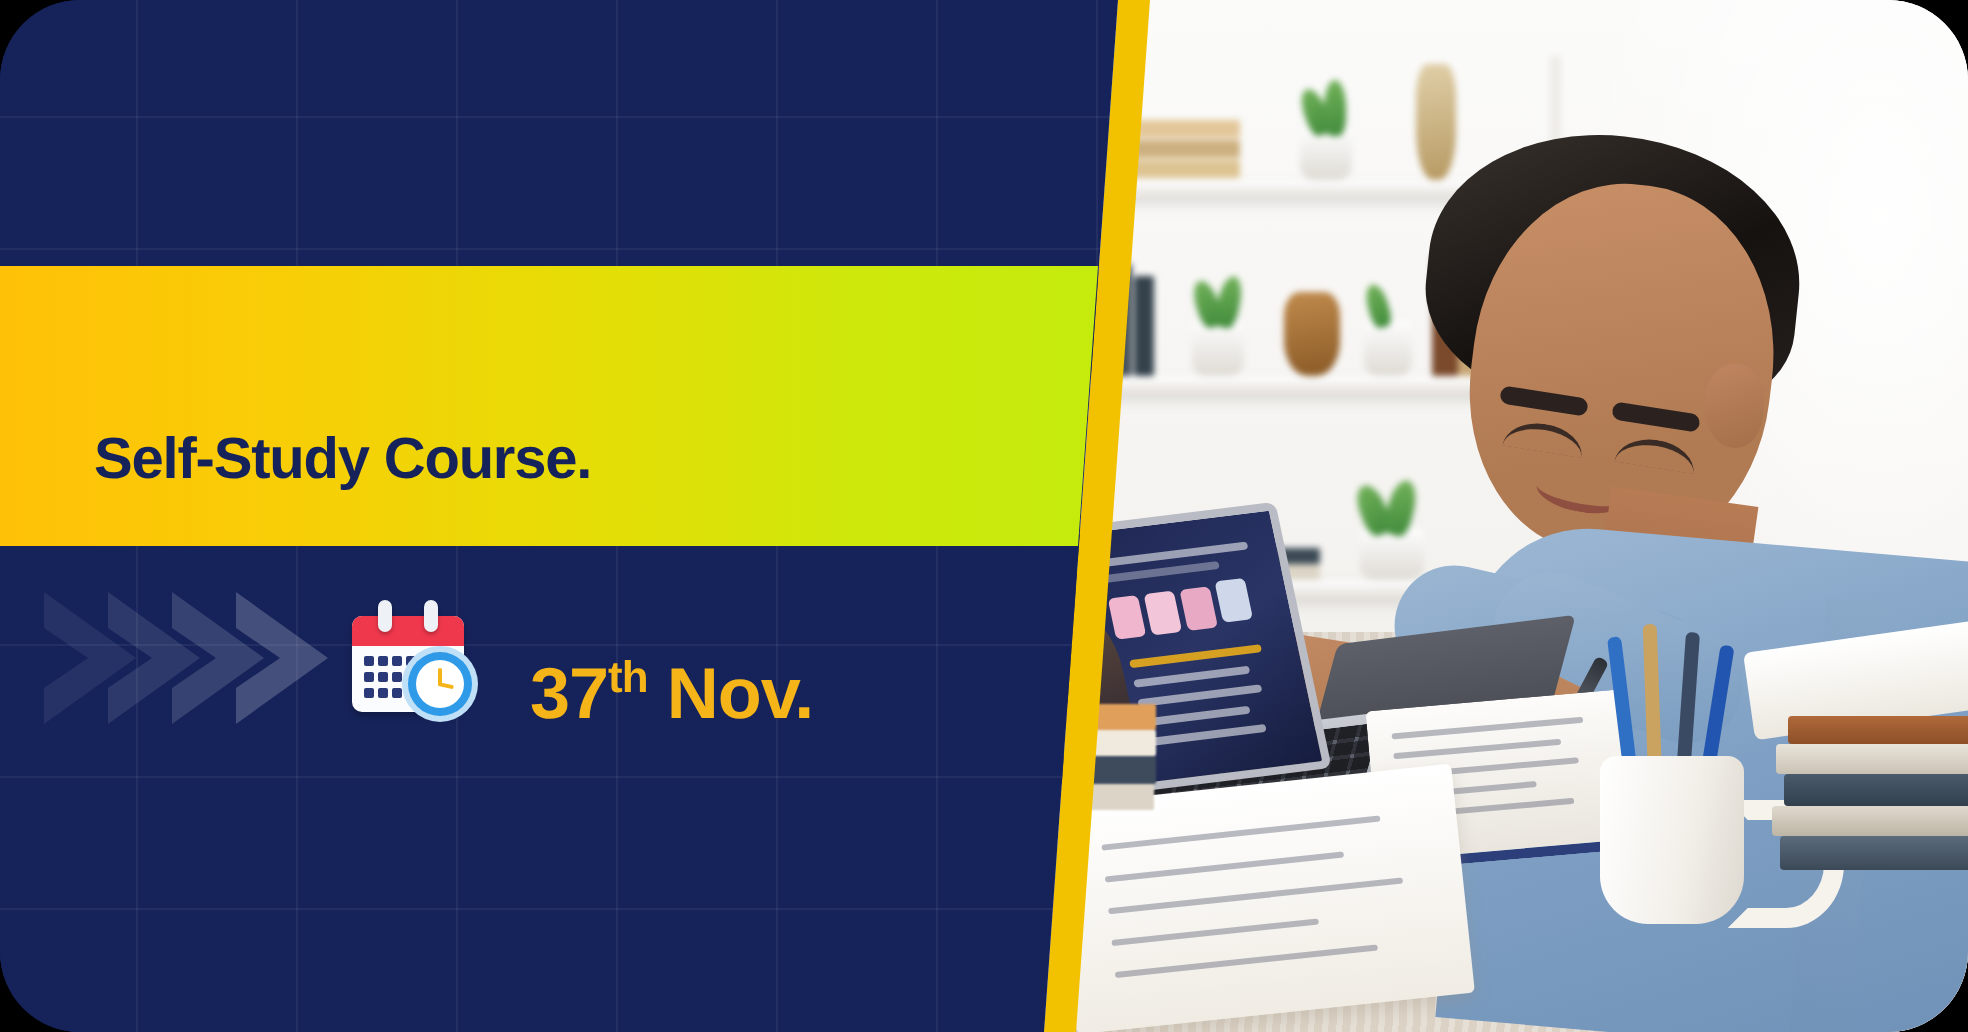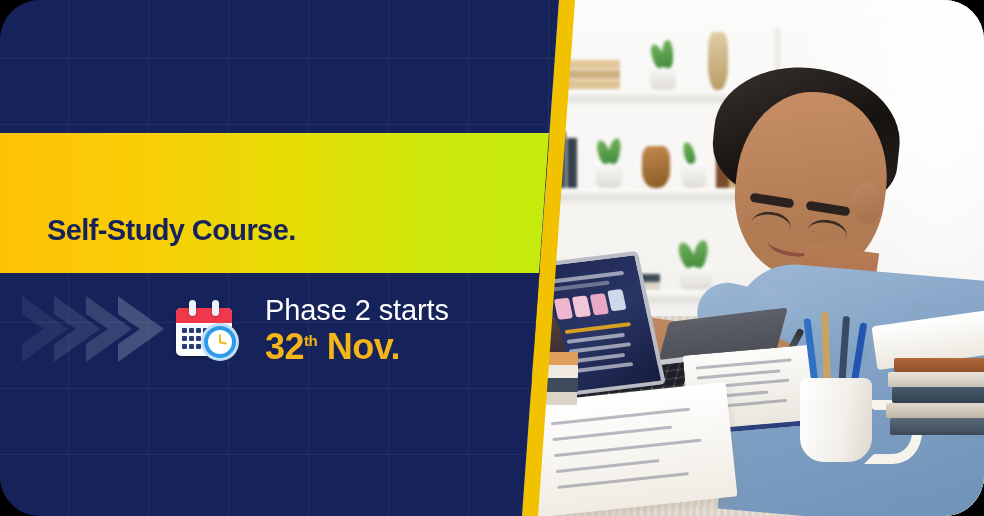--- a/index.html
+++ b/index.html
@@ -352,21 +352,21 @@
   .phase-line {
     position: absolute; left: 265px; top: 294px;
     font-size: 29px; font-weight: 400; color: #ffffff;
     letter-spacing: -.1px; white-space: nowrap;
   }
   .date-line {
     position: absolute; left: 265px; top: 326px;
     font-size: 36px; font-weight: 700; color: #F5B417;
     letter-spacing: -.5px; white-space: nowrap;
   }
-  .date-line sup { font-size: 15px; font-weight: 700; vertical-align: super; }
+  .date-line sup { font-size: 22px; font-weight: 700; vertical-align: super; }
 
   .cta {
     position: absolute; left: 48px; top: 398px;
     width: 264px; height: 63px;
     background: #ffffff;
     border: none; border-radius: 34px;
     color: #111318;
     font-family: "Liberation Sans", sans-serif;
     font-size: 30px; font-weight: 700; letter-spacing: -.3px;
     cursor: pointer;
@@ -550,20 +550,19 @@
           <i></i>
       </div>
       <div class="cal-clock">
         <div class="cal-clock-face">
           <div class="cal-hand" style="left:11px; top:4px; width:2px; height:9px"></div>
           <div class="cal-hand" style="left:11px; top:11px; width:8px; height:2px; transform-origin:left center; transform:rotate(12deg)"></div>
         </div>
       </div>
     </div>
 
-    <div class="phase-line">Phase 2 starts</div>
-
-    <div class="date-line"><span>32</span><sup>th</sup>
+
+    <div class="date-line"><span>37</span><sup>th</sup>
       <span>Nov.</span></div>
 
   </div>
 
 </div>
 
 </body></html>

